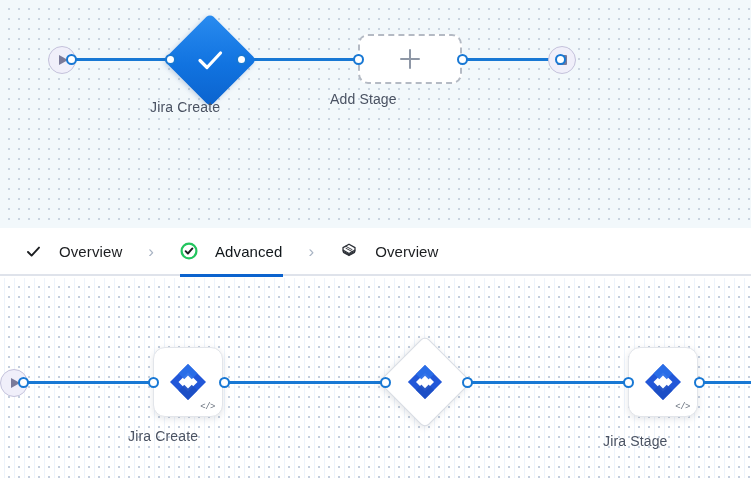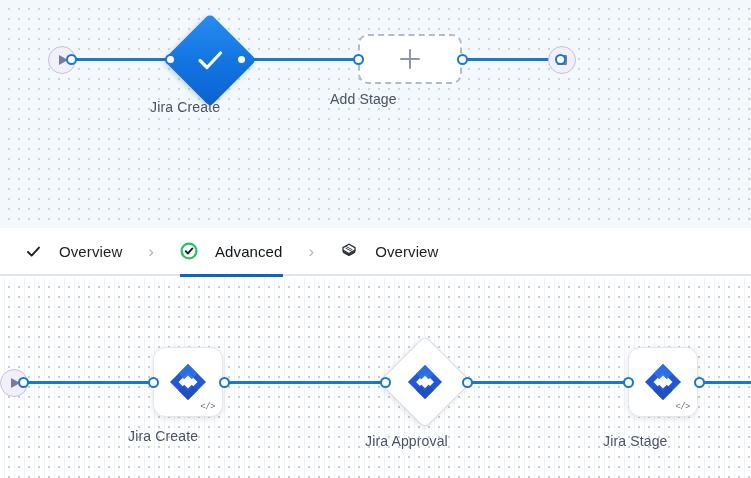--- a/index.html
+++ b/index.html
@@ -337,21 +337,20 @@
       <svg class="node-glyph" width="38" height="38" viewBox="0 0 40 40">
         <path d="M20 2 L38 20 L20 38 L2 20 Z" fill="#2257d8"></path>
         <path d="M20 10.5 L29.5 20 L20 29.5 L10.5 20 Z" fill="#ffffff"></path>
         <path d="M20 2 L29.5 11.5 L20 21 L10.5 11.5 Z" fill="#2a6fe8" opacity="0.95"></path>
         <path d="M20 19 L29.5 28.5 L20 38 L10.5 28.5 Z" fill="#1e4fc4" opacity="0.95"></path>
         <path d="M20 13.5 L26.5 20 L20 26.5 L13.5 20 Z" fill="#ffffff"></path>
       </svg>
     </div>
     <div class="port" style="left:380px; top:99px;"></div>
     <div class="port" style="left:462px; top:99px;"></div>
-    <div class="node-label" style="left:365px; top:155px; width:120px;">Jira Approval</div>
 
     <div class="node-square" style="left:628px; top:69px;">
       <svg class="node-glyph" width="40" height="40" viewBox="0 0 40 40">
         <path d="M20 2 L38 20 L20 38 L2 20 Z" fill="#2257d8"></path>
         <path d="M20 10.5 L29.5 20 L20 29.5 L10.5 20 Z" fill="#ffffff"></path>
         <path d="M20 2 L29.5 11.5 L20 21 L10.5 11.5 Z" fill="#2a6fe8" opacity="0.95"></path>
         <path d="M20 19 L29.5 28.5 L20 38 L10.5 28.5 Z" fill="#1e4fc4" opacity="0.95"></path>
         <path d="M20 13.5 L26.5 20 L20 26.5 L13.5 20 Z" fill="#ffffff"></path>
       </svg>
       <span class="code-badge">&lt;/&gt;</span>

